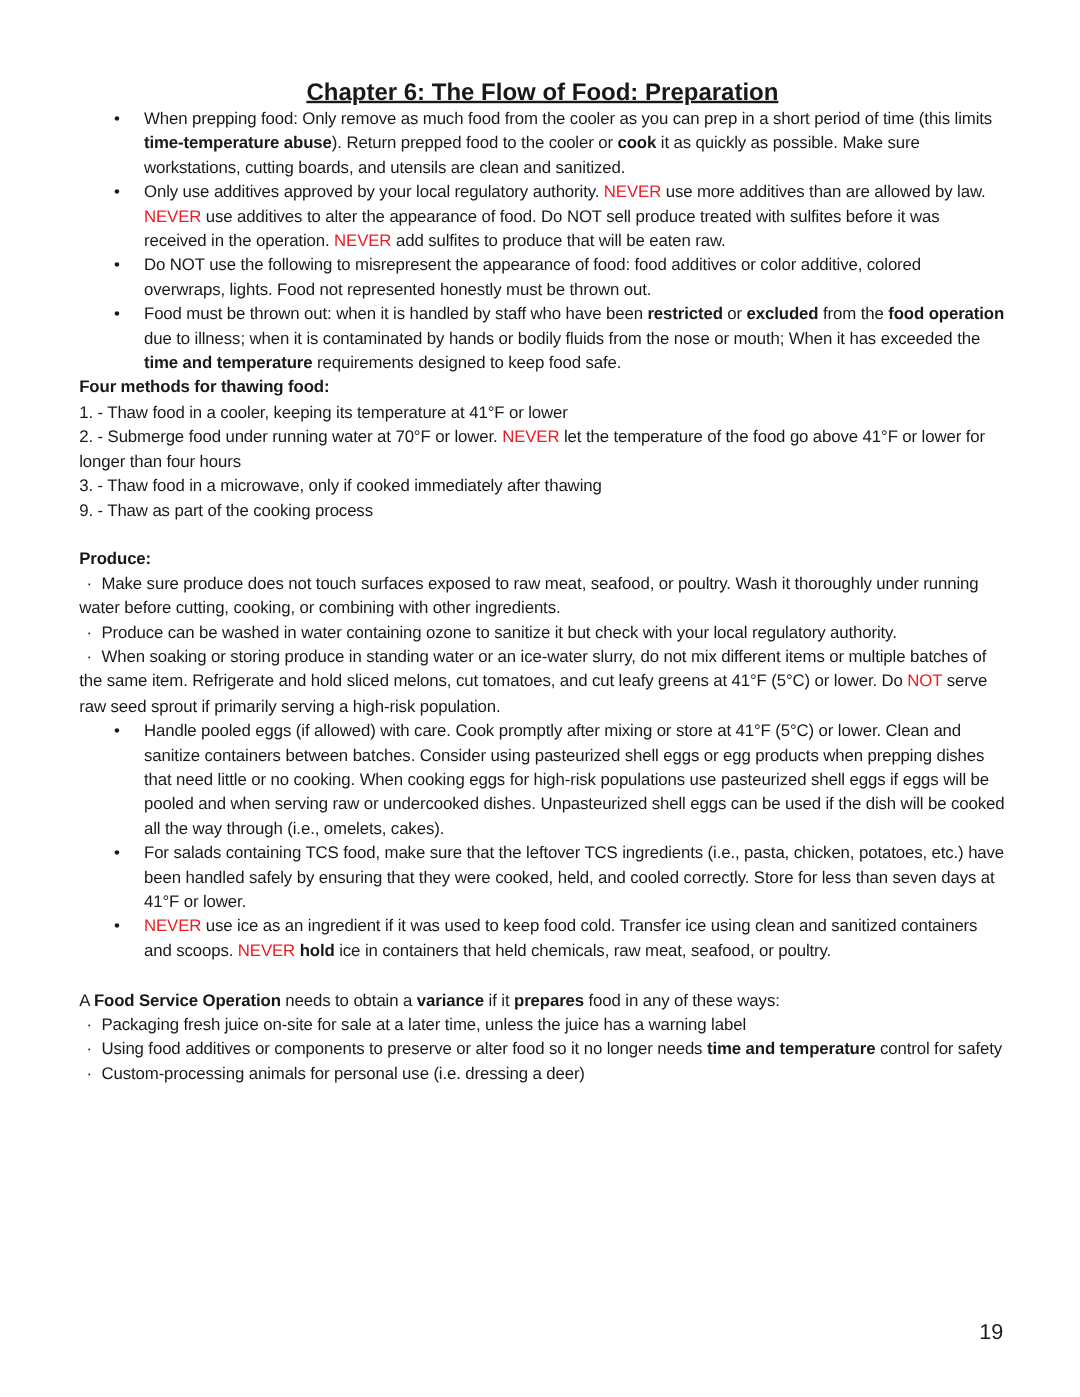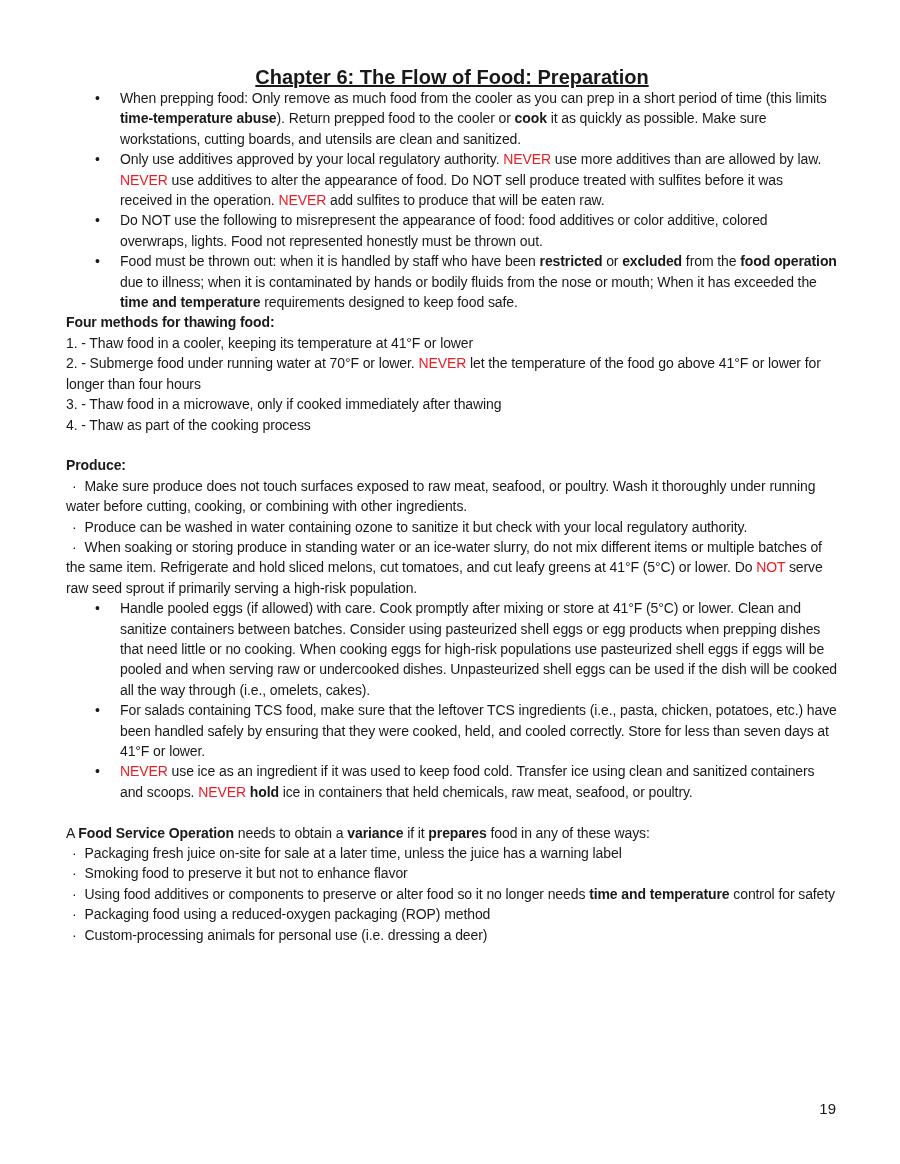--- a/index.html
+++ b/index.html
@@ -24,21 +24,21 @@
   ul.round-list li{position:relative;padding-left:54px;margin:0;}
   ul.round-list li .glyph{position:absolute;left:29px;top:0;}
   p{margin:0;}
   .heading{font-weight:bold;margin:0;}
   .blank-before{margin-top:20.4px;}
   .p-tick .glyph{margin-left:6px;margin-right:8px;}
   .b{font-weight:bold;}
   .r{font-weight:normal;color:#ed1c24;}
   .page-number{
     position:absolute;right:64px;top:1100px;
-    font-size:15px;color:#191919;
+    font-size:18px;color:#191919;
   }
 </style>
 </head>
 <body>
 
 <div class="page">
 
   <h1 class="title">Chapter 6: The Flow of Food: Preparation</h1>
 
   <ul class="round-list top-gap">
@@ -47,42 +47,40 @@
       <li><span class="glyph">•</span><span><span>Do NOT use the following to misrepresent the appearance of food: food additives or color additive, colored overwraps, lights. Food not represented honestly must be thrown out.</span></span></li>
       <li><span class="glyph">•</span><span><span>Food must be thrown out: when it is handled by staff who have been </span><span class="b">restricted</span><span> or </span><span class="b">excluded</span><span> from the </span><span class="b">food operation</span><span> due to illness; when it is contaminated by hands or bodily fluids from the nose or mouth; When it has exceeded the </span><span class="b">time and temperature</span><span> requirements designed to keep food safe.</span></span></li>
     </ul>
 
   <p class="heading">Four methods for thawing food:</p>
 
   <div>
       <p><span><span>1. - Thaw food in a cooler, keeping its temperature at 41°F or lower</span></span></p>
       <p><span><span>2. - Submerge food under running water at 70°F or lower. </span><span class="r">NEVER</span><span> let the temperature of the food go above 41°F or lower for longer than four hours</span></span></p>
       <p><span><span>3. - Thaw food in a microwave, only if cooked immediately after thawing</span></span></p>
-      <p><span><span>4. - Thaw as part of the cooking process</span></span></p>
+      <p><span><span>9. - Thaw as part of the cooking process</span></span></p>
     </div>
 
   <p class="heading blank-before">Produce:</p>
 
   <div>
       <p class="p-tick"><span class="glyph">·</span><span><span>Make sure produce does not touch surfaces exposed to raw meat, seafood, or poultry. Wash it thoroughly under running water before cutting, cooking, or combining with other ingredients.</span></span></p>
       <p class="p-tick"><span class="glyph">·</span><span><span>Produce can be washed in water containing ozone to sanitize it but check with your local regulatory authority.</span></span></p>
       <p class="p-tick"><span class="glyph">·</span><span><span>When soaking or storing produce in standing water or an ice-water slurry, do not mix different items or multiple batches of the same item. Refrigerate and hold sliced melons, cut tomatoes, and cut leafy greens at 41°F (5°C) or lower. Do </span><span class="r">NOT</span><span> serve raw seed sprout if primarily serving a high-risk population.</span></span></p>
     </div>
 
   <ul class="round-list">
       <li><span class="glyph">•</span><span><span>Handle pooled eggs (if allowed) with care. Cook promptly after mixing or store at 41°F (5°C) or lower. Clean and sanitize containers between batches. Consider using pasteurized shell eggs or egg products when prepping dishes that need little or no cooking. When cooking eggs for high-risk populations use pasteurized shell eggs if eggs will be pooled and when serving raw or undercooked dishes. Unpasteurized shell eggs can be used if the dish will be cooked all the way through (i.e., omelets, cakes).</span></span></li>
       <li><span class="glyph">•</span><span><span>For salads containing TCS food, make sure that the leftover TCS ingredients (i.e., pasta, chicken, potatoes, etc.) have been handled safely by ensuring that they were cooked, held, and cooled correctly. Store for less than seven days at 41°F or lower.</span></span></li>
       <li><span class="glyph">•</span><span><span class="r">NEVER</span><span> use ice as an ingredient if it was used to keep food cold. Transfer ice using clean and sanitized containers and scoops. </span><span class="r">NEVER</span><span> </span><span class="b">hold</span><span> ice in containers that held chemicals, raw meat, seafood, or poultry.</span></span></li>
     </ul>
 
   <p class="blank-before"><span>A </span><span class="b">Food Service Operation</span><span> needs to obtain a </span><span class="b">variance</span><span> if it </span><span class="b">prepares</span><span> food in any of these ways:</span></p>
 
   <div>
       <p class="p-tick"><span class="glyph">·</span><span><span>Packaging fresh juice on-site for sale at a later time, unless the juice has a warning label</span></span></p>
-      <p class="p-tick"><span class="glyph">·</span><span><span>Smoking food to preserve it but not to enhance flavor</span></span></p>
       <p class="p-tick"><span class="glyph">·</span><span><span>Using food additives or components to preserve or alter food so it no longer needs </span><span class="b">time and temperature</span><span> control for safety</span></span></p>
-      <p class="p-tick"><span class="glyph">·</span><span><span>Packaging food using a reduced-oxygen packaging (ROP) method</span></span></p>
       <p class="p-tick"><span class="glyph">·</span><span><span>Custom-processing animals for personal use (i.e. dressing a deer)</span></span></p>
     </div>
 
 </div>
 
 <div class="page-number">19</div>
 
 </body></html>

